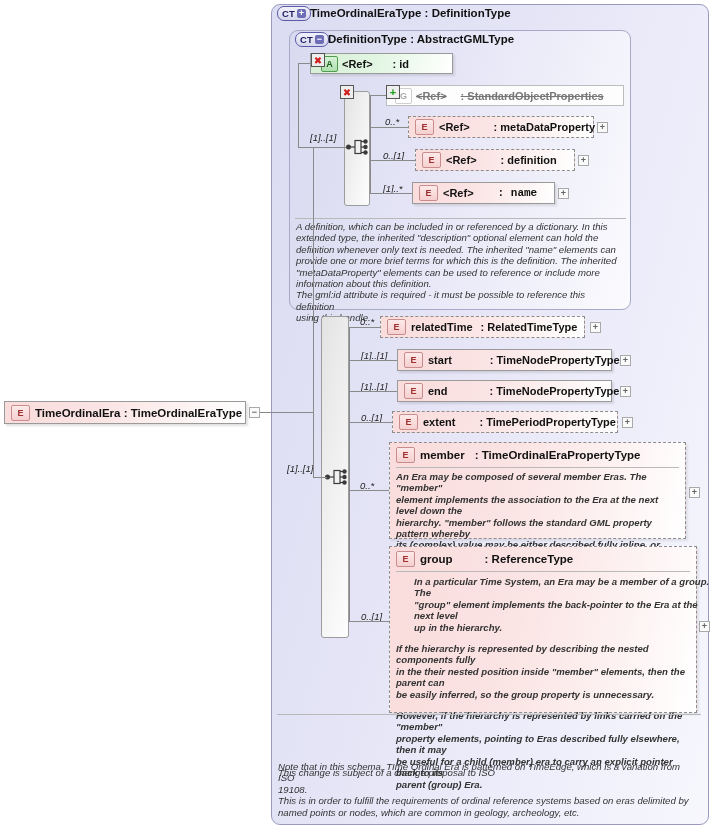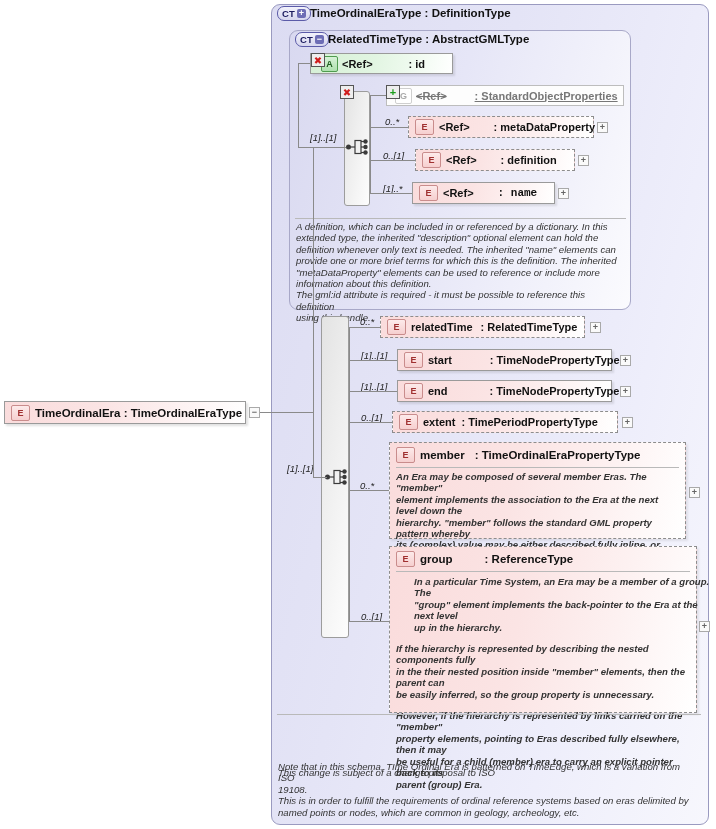--- a/index.html
+++ b/index.html
@@ -154,26 +154,26 @@
       <span class="sym">+</span>
   </div>
   <div class="cttitle" style="left:310px;top:7px;">TimeOrdinalEraType : DefinitionType</div>
 
   <div class="ctbox inner" style="left:289px;top:30px;width:342px;height:280px;"></div>
 
   <div class="ctbadge" style="left:295px;top:32px;">
     <span>CT</span>
       <span class="sym">−</span>
   </div>
-  <div class="cttitle" style="left:328px;top:33px;">RelatedTimeType : AbstractGMLType</div>
+  <div class="cttitle" style="left:328px;top:33px;">DefinitionType : AbstractGMLType</div>
 
   <div class="node attr" style="left:310px;top:53px;width:143px;height:21px;">
     <span class="atag">A</span>
     <span class="nm">&lt;Ref&gt;</span>
-    <span class="ty" style="margin-left:34px;">: id</span>
+    <span class="ty" style="margin-left:18px;">: id</span>
   </div>
   <div class="xmark" style="left:311px;top:53px;">✖</div>
 
   <div class="ln lnv" style="left:298px;top:63px;height:84px;"></div>
   <div class="ln lnh" style="left:298px;top:63px;width:12px;"></div>
 
   <div class="compositor" style="left:344px;top:91px;width:26px;height:115px;"></div>
   <div class="xmark" style="left:340px;top:85px;">✖</div>
   <svg class="seqicon" width="24" height="22" style="left:346px;top:136px;">
     <circle cx="2.5" cy="11" r="2.5" fill="#3a3a3a"></circle>
@@ -185,21 +185,21 @@
     <circle cx="19.5" cy="5.5" r="2.2" fill="#3a3a3a"></circle>
     <circle cx="19.5" cy="11" r="2.2" fill="#3a3a3a"></circle>
     <circle cx="19.5" cy="16.5" r="2.2" fill="#3a3a3a"></circle>
   </svg>
   <div class="occ" style="left:310px;top:132px;">[1]..[1]</div>
   <div class="ln lnh" style="left:298px;top:147px;width:48px;"></div>
 
   <div class="node groupref" style="left:386px;top:85px;width:238px;height:21px;">
     <span class="gtag">G</span>
     <span class="nm strike">&lt;Ref&gt;</span>
-    <span class="ty strike" style="margin-left:26px;text-decoration:underline;">: StandardObjectProperties</span>
+    <span class="ty strike" style="margin-left:12px;">: StandardObjectProperties</span>
   </div>
   <div class="plusmark" style="left:386px;top:85px;">+</div>
   <div class="ln lnh" style="left:370px;top:95px;width:16px;"></div>
 
   <div class="node optional" style="left:408px;top:116px;width:186px;height:22px;">
     <span class="etag">E</span>
     <span class="nm">&lt;Ref&gt;</span>
     <span class="ty" style="margin-left:22px;">: metaDataProperty</span>
   </div>
   <div class="expander" style="left:597px;top:122px;">+</div>
@@ -278,21 +278,21 @@
     <span class="nm">end</span>
     <span class="ty" style="margin-left:40px;">: TimeNodePropertyType</span>
   </div>
   <div class="expander" style="left:620px;top:386px;">+</div>
   <div class="occ" style="left:361px;top:381px;">[1]..[1]</div>
   <div class="ln lnh" style="left:349px;top:391px;width:48px;"></div>
 
   <div class="node optional" style="left:392px;top:411px;width:226px;height:22px;">
     <span class="etag">E</span>
     <span class="nm">extent</span>
-    <span class="ty" style="margin-left:4px;">: TimePeriodPropertyType</span>
+    <span class="ty" style="margin-left:22px;">: TimePeriodPropertyType</span>
   </div>
   <div class="expander" style="left:622px;top:417px;">+</div>
   <div class="occ" style="left:361px;top:412px;">0..[1]</div>
   <div class="ln lnh" style="left:349px;top:422px;width:43px;"></div>
 
   <div class="node optional doc" style="left:389px;top:442px;width:297px;height:97px;">
     <div style="display:flex;align-items:center;height:24px;">
       <span class="etag">E</span>
       <span class="nm" style="font-size:11.5px;">member</span>
       <span class="ty" style="margin-left:8px;font-size:11.5px;">: TimeOrdinalEraPropertyType</span>

